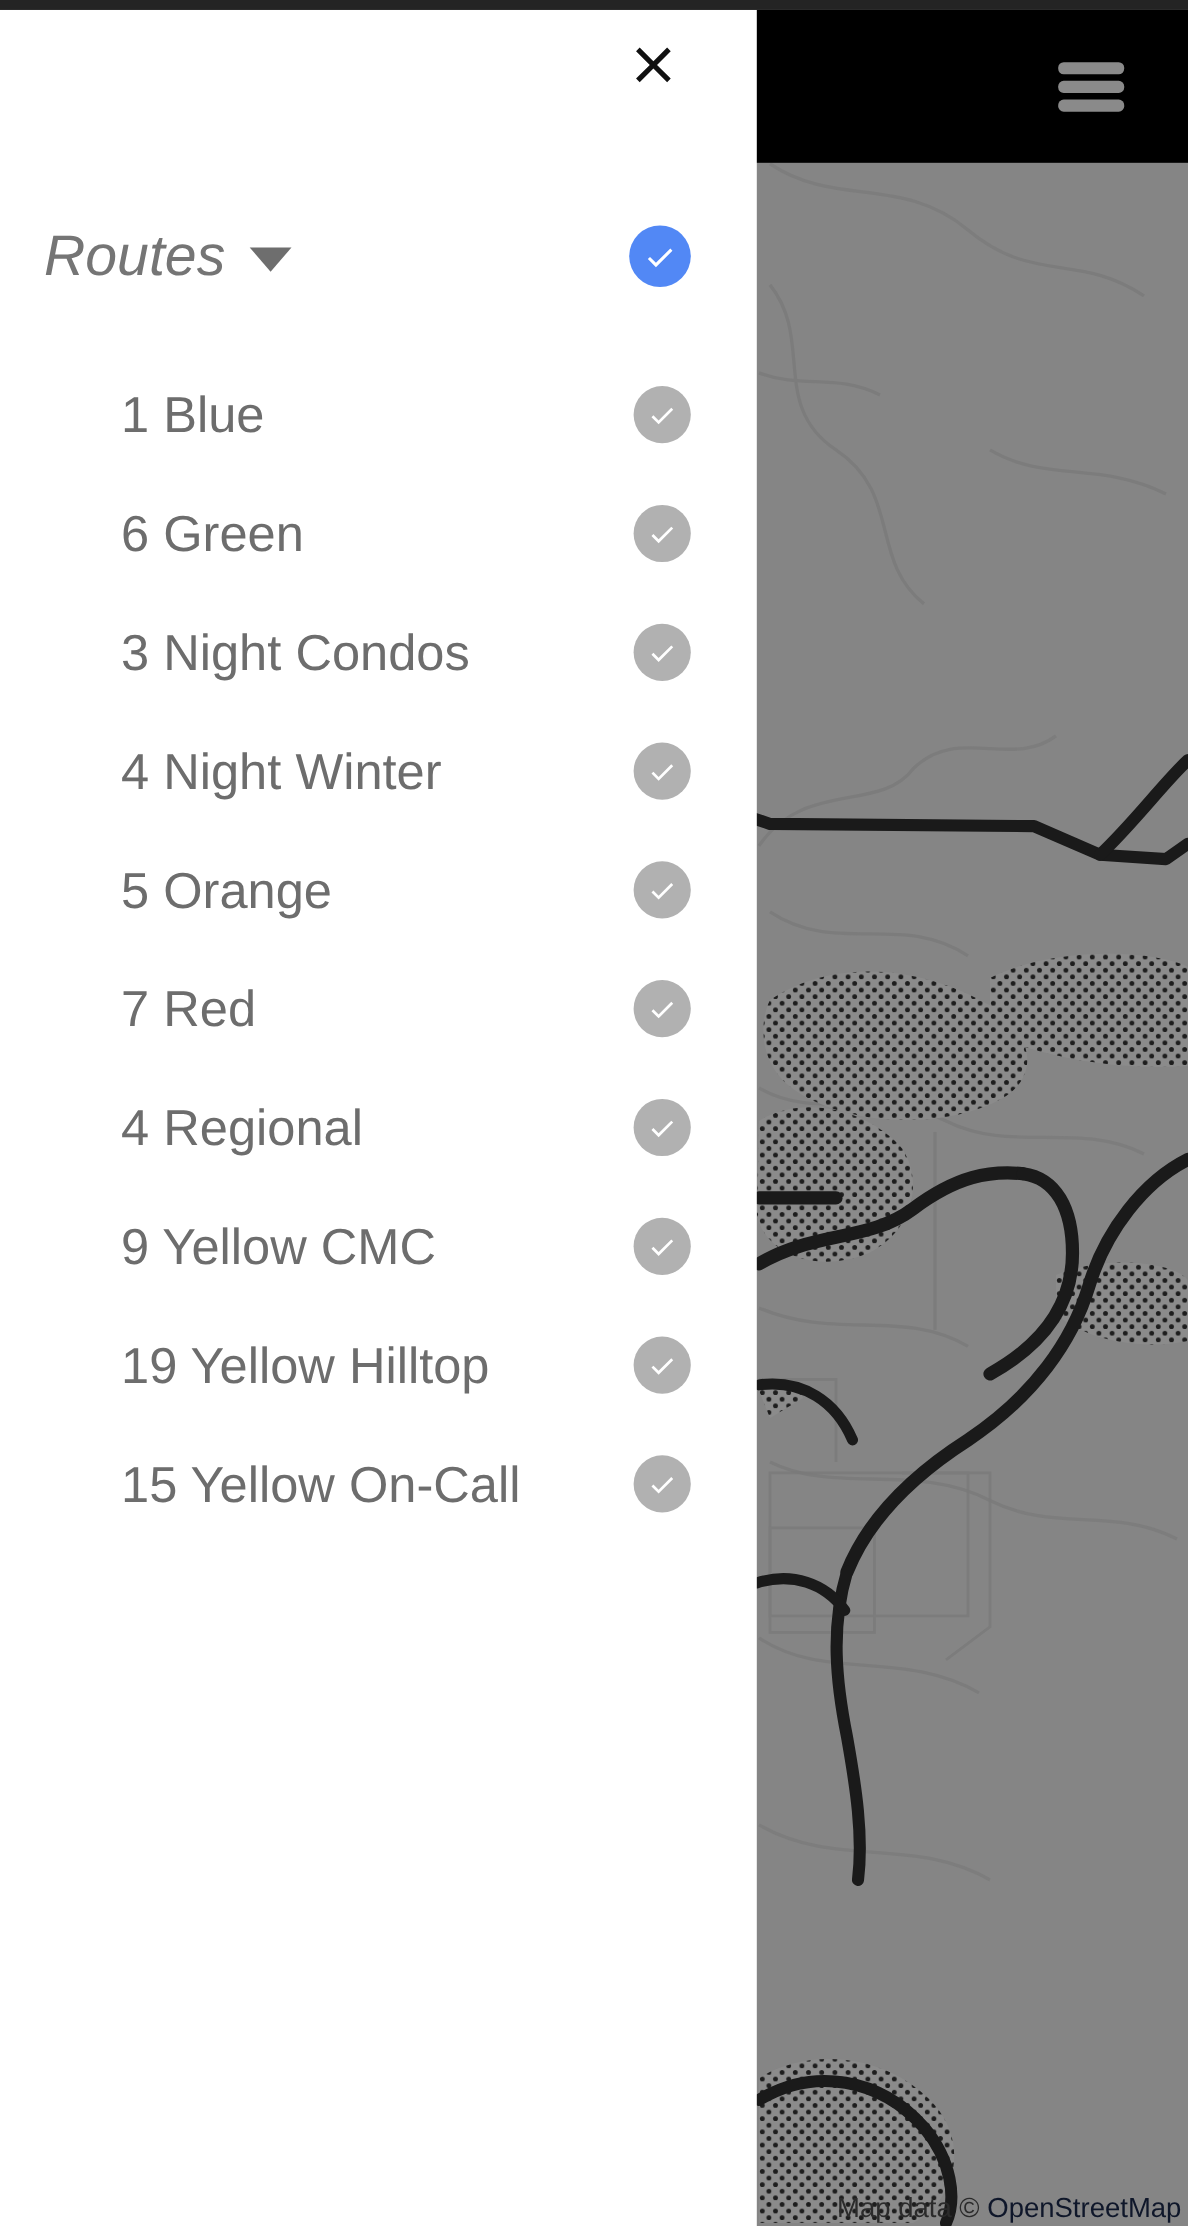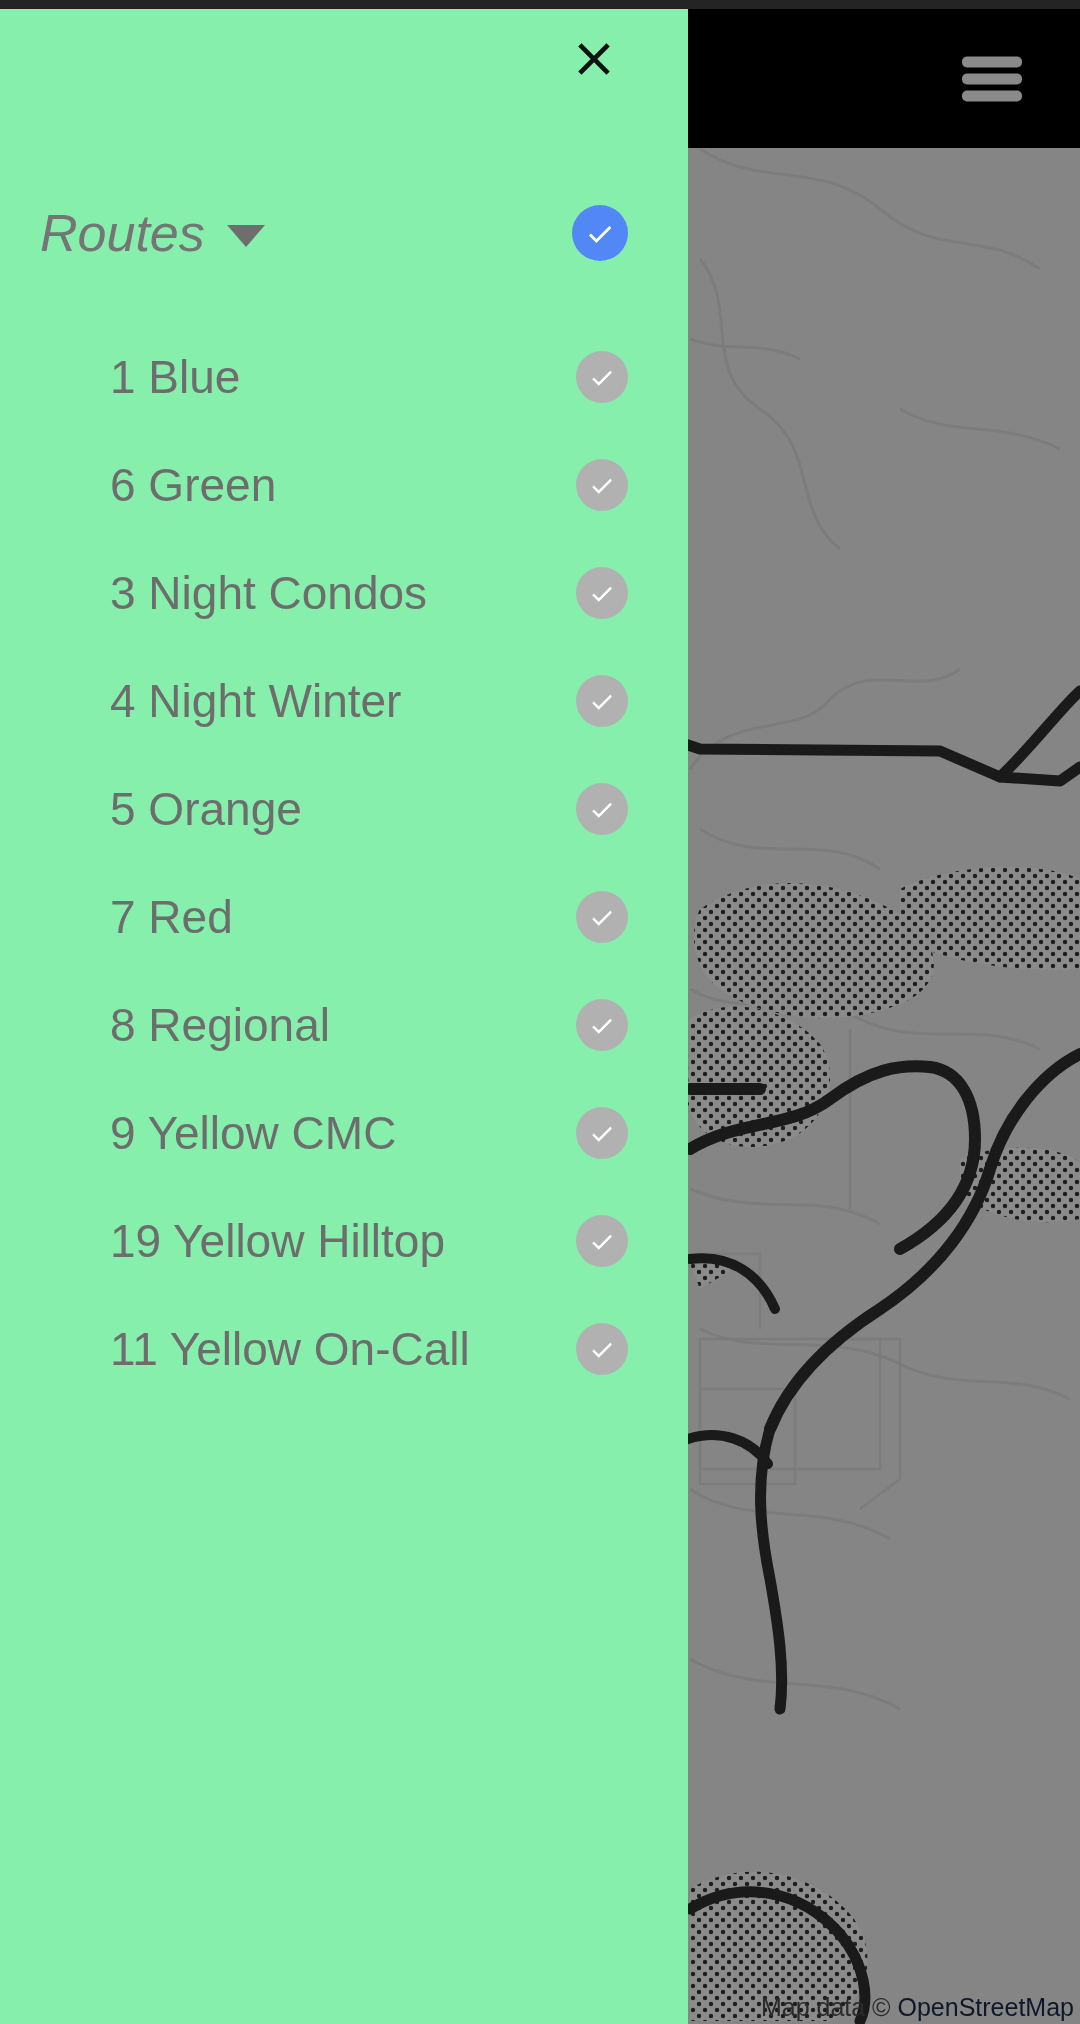--- a/index.html
+++ b/index.html
@@ -90,21 +90,21 @@
     background:#8a8a8a;
   }
 
   
   .drawer {
     position:absolute;
     top:9px;
     left:0;
     width:688px;
     height:2015px;
-    background:#86efac;
+    background:#ffffff;
     z-index:40;
     overflow:hidden;
   }
 
   .drawer-header {
     position:relative;
     height:128px;
   }
   .close-button {
     position:absolute;
@@ -348,21 +348,21 @@
       <div class="route-row">
         <div class="route-label">7 Red</div>
         <div class="check-grey">
           <svg width="30" height="30" viewBox="0 0 24 24" aria-hidden="true">
             <path d="M9.4 16.2 L5.6 12.4 L4.2 13.8 L9.4 19 L20 8.4 L18.6 7 Z" fill="#ffffff"></path>
           </svg>
         </div>
       </div>
 
       <div class="route-row">
-        <div class="route-label">8 Regional</div>
+        <div class="route-label">4 Regional</div>
         <div class="check-grey">
           <svg width="30" height="30" viewBox="0 0 24 24" aria-hidden="true">
             <path d="M9.4 16.2 L5.6 12.4 L4.2 13.8 L9.4 19 L20 8.4 L18.6 7 Z" fill="#ffffff"></path>
           </svg>
         </div>
       </div>
 
       <div class="route-row">
         <div class="route-label">9 Yellow CMC</div>
         <div class="check-grey">
@@ -375,21 +375,21 @@
       <div class="route-row">
         <div class="route-label">19 Yellow Hilltop</div>
         <div class="check-grey">
           <svg width="30" height="30" viewBox="0 0 24 24" aria-hidden="true">
             <path d="M9.4 16.2 L5.6 12.4 L4.2 13.8 L9.4 19 L20 8.4 L18.6 7 Z" fill="#ffffff"></path>
           </svg>
         </div>
       </div>
 
       <div class="route-row">
-        <div class="route-label">11 Yellow On-Call</div>
+        <div class="route-label">15 Yellow On-Call</div>
         <div class="check-grey">
           <svg width="30" height="30" viewBox="0 0 24 24" aria-hidden="true">
             <path d="M9.4 16.2 L5.6 12.4 L4.2 13.8 L9.4 19 L20 8.4 L18.6 7 Z" fill="#ffffff"></path>
           </svg>
         </div>
       </div>
 
     </div>
   </div>
 

